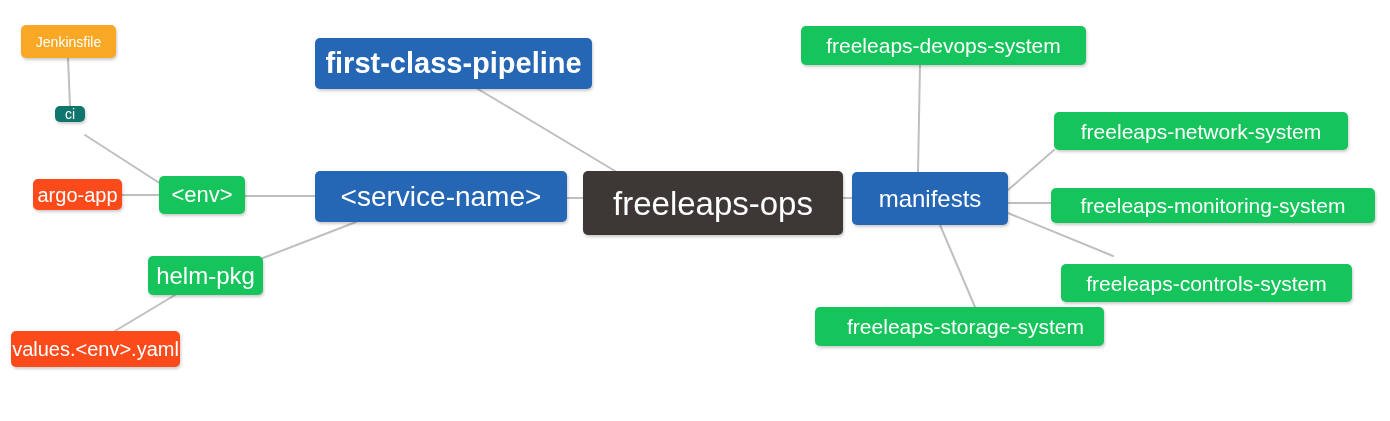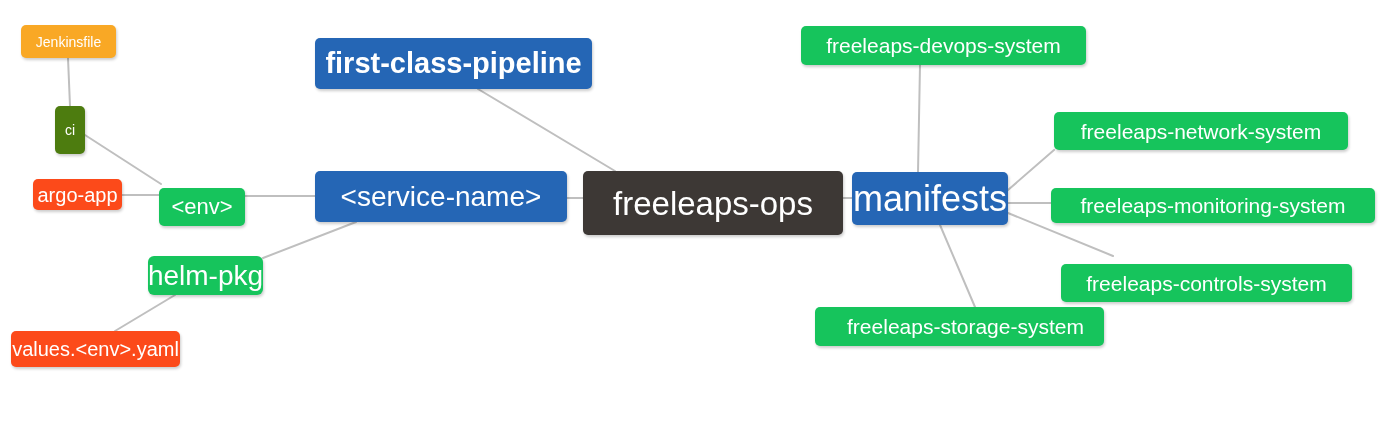--- a/index.html
+++ b/index.html
@@ -64,45 +64,45 @@
       <line x1="918" y1="172" x2="920" y2="65" stroke="#bfbfbf" stroke-width="2" stroke-linecap="round"></line>
       <line x1="1008" y1="190" x2="1054" y2="150" stroke="#bfbfbf" stroke-width="2" stroke-linecap="round"></line>
       <line x1="1008" y1="203" x2="1051" y2="203" stroke="#bfbfbf" stroke-width="2" stroke-linecap="round"></line>
       <line x1="1008" y1="213" x2="1113" y2="256" stroke="#bfbfbf" stroke-width="2" stroke-linecap="round"></line>
       <line x1="940" y1="225" x2="975" y2="307" stroke="#bfbfbf" stroke-width="2" stroke-linecap="round"></line>
     </svg>
   <div id="node-layer">
       <div class="node" style="left: 21px; top: 25px; width: 95px; height: 33px; background: rgb(249, 168, 37); font-size: 14px;">
         <span class="node-label">Jenkinsfile</span>
       </div>
-      <div class="node" style="left: 55px; top: 106px; width: 30px; height: 48px; background: #4d7c0f; font-size: 14px;">
+      <div class="node" style="left: 55px; top: 106px; width: 30px; height: 16px; background: #0f766e; font-size: 14px;">
         <span class="node-label">ci</span>
       </div>
       <div class="node" style="left: 33px; top: 179px; width: 89px; height: 31px; background: rgb(252, 74, 26); font-size: 20px;">
         <span class="node-label">argo-app</span>
       </div>
-      <div class="node" style="left: 159px; top: 176px; width: 86px; height: 38px; background: rgb(22, 196, 92); font-size: 22px; margin-top: 12px;">
+      <div class="node" style="left: 159px; top: 176px; width: 86px; height: 38px; background: rgb(22, 196, 92); font-size: 22px;">
         <span class="node-label">&lt;env&gt;</span>
       </div>
-      <div class="node" style="left: 148px; top: 256px; width: 115px; height: 39px; background: rgb(22, 196, 92); font-size: 28px; border-radius: 6px;">
+      <div class="node" style="left: 148px; top: 256px; width: 115px; height: 39px; background: rgb(22, 196, 92); font-size: 24px;">
         <span class="node-label">helm-pkg</span>
       </div>
       <div class="node" style="left: 11px; top: 331px; width: 169px; height: 36px; background: rgb(252, 74, 26); font-size: 20px;">
         <span class="node-label">values.&lt;env&gt;.yaml</span>
       </div>
       <div class="node" style="left: 315px; top: 38px; width: 277px; height: 51px; background: rgb(37, 102, 181); font-size: 29px; font-weight: bold;">
         <span class="node-label">first-class-pipeline</span>
       </div>
       <div class="node" style="left: 315px; top: 171px; width: 252px; height: 51px; background: rgb(37, 102, 181); font-size: 28px;">
         <span class="node-label">&lt;service-name&gt;</span>
       </div>
       <div class="node" style="left: 583px; top: 171px; width: 260px; height: 64px; background: rgb(61, 56, 53); font-size: 33px;">
         <span class="node-label">freeleaps-ops</span>
       </div>
-      <div class="node" style="left: 852px; top: 172px; width: 156px; height: 53px; background: rgb(37, 102, 181); font-size: 36px;">
+      <div class="node" style="left: 852px; top: 172px; width: 156px; height: 53px; background: rgb(37, 102, 181); font-size: 24px;">
         <span class="node-label">manifests</span>
       </div>
       <div class="node" style="left: 801px; top: 26px; width: 285px; height: 39px; background: rgb(22, 196, 92); font-size: 21px;">
         <span class="node-label">freeleaps-devops-system</span>
       </div>
       <div class="node" style="left: 1054px; top: 112px; width: 294px; height: 38px; background: rgb(22, 196, 92); font-size: 21px;">
         <span class="node-label">freeleaps-network-system</span>
       </div>
       <div class="node" style="left: 1051px; top: 188px; width: 324px; height: 35px; background: rgb(22, 196, 92); font-size: 21px;">
         <span class="node-label">freeleaps-monitoring-system</span>

